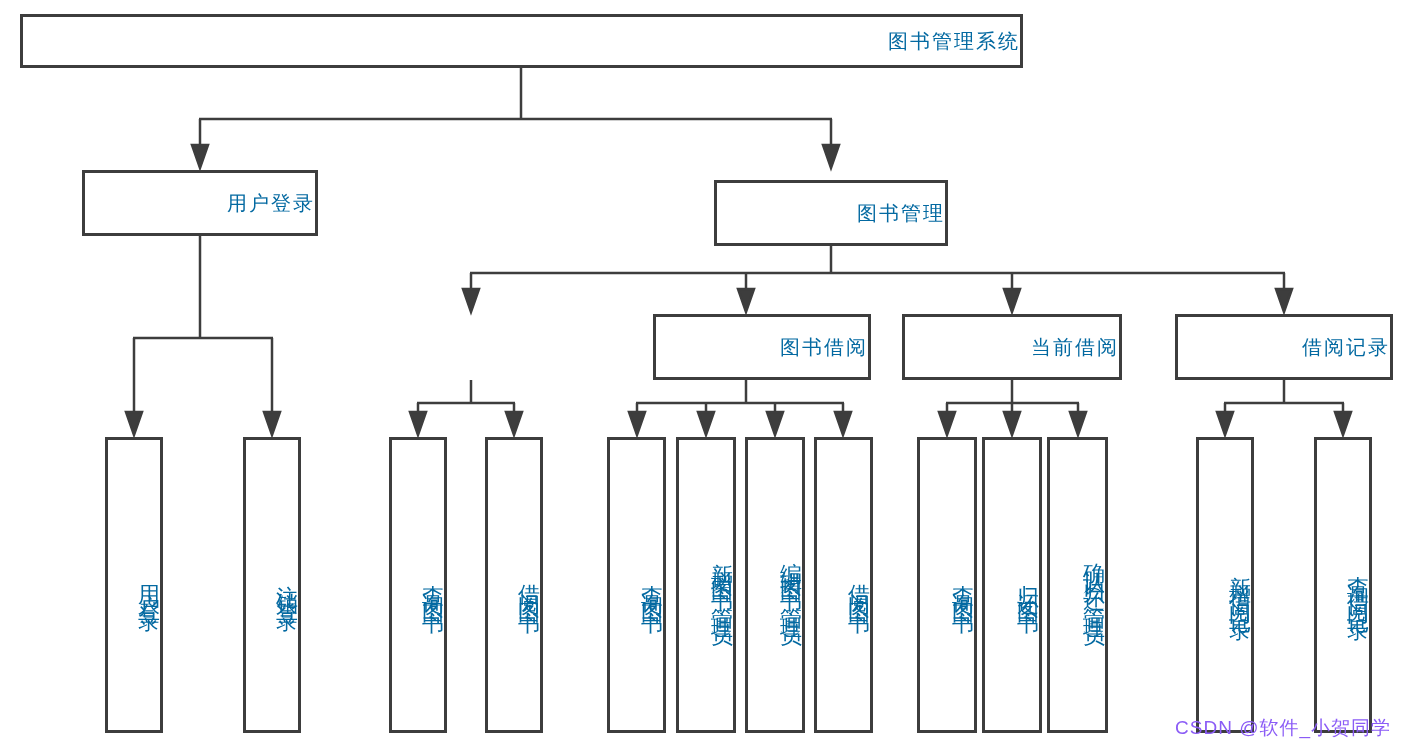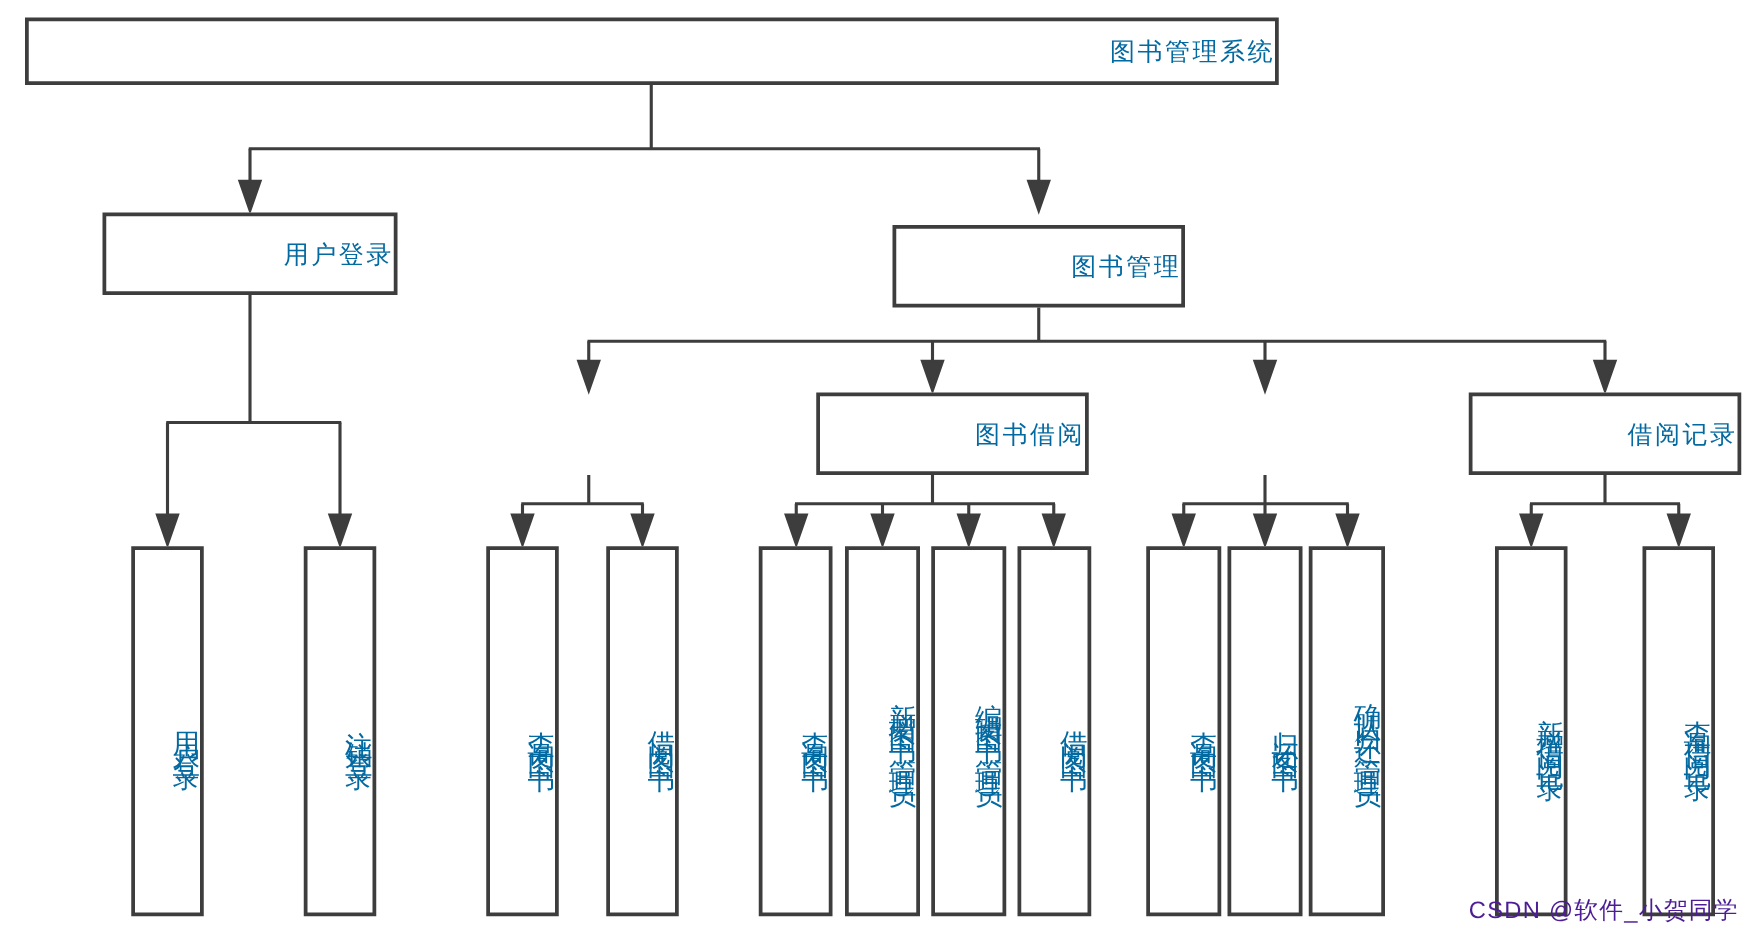--- a/index.html
+++ b/index.html
@@ -38,21 +38,21 @@
     text-orientation: mixed;
     font-size: 22px;
     letter-spacing: 9px;
     line-height: 1;
   }
   .watermark {
     position: absolute;
     right: 14px;
     bottom: 6px;
     font-size: 19px;
-    color: #4c1d95;
+    color: #8b5cf6;
     letter-spacing: 1px;
     white-space: nowrap;
   }
 </style>
 </head>
 <body>
 
 <div class="stage">
 
   <svg class="wires" viewBox="0 0 1405 747" xmlns="http://www.w3.org/2000/svg">
@@ -140,20 +140,23 @@
   <div class="node h-node" style="left:82px; top:170px; width:236px; height:66px;">
     <span>用户登录</span>
   </div>
   <div class="node h-node" style="left:714px; top:180px; width:234px; height:66px;">
     <span>图书管理</span>
   </div>
 
   <div class="node h-node" style="left:637px; top:314px; width:218px; height:66px;margin-left:16px;">
     <span>图书借阅</span>
   </div>
+  <div class="node h-node" style="left:902px; top:314px; width:220px; height:66px;">
+    <span>当前借阅</span>
+  </div>
   <div class="node h-node" style="left:1175px; top:314px; width:218px; height:66px;">
     <span>借阅记录</span>
   </div>
 
   <div class="node v-node" style="left:105px; top:437px; width:58px; height:296px;">
     <span class="v-text">用户登录</span>
   </div>
   <div class="node v-node" style="left:243px; top:437px; width:58px; height:296px;">
     <span class="v-text">注销登录</span>
   </div>

